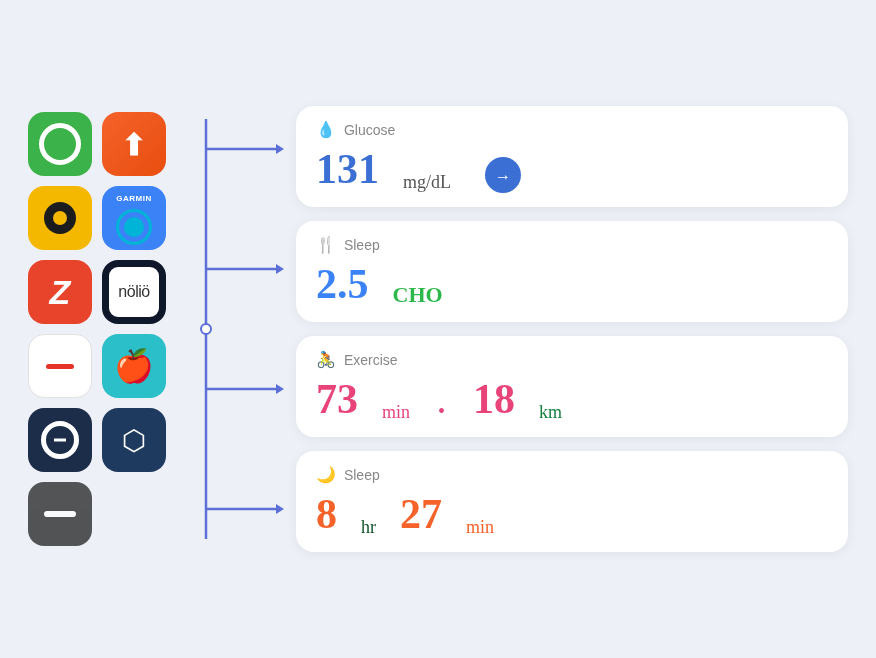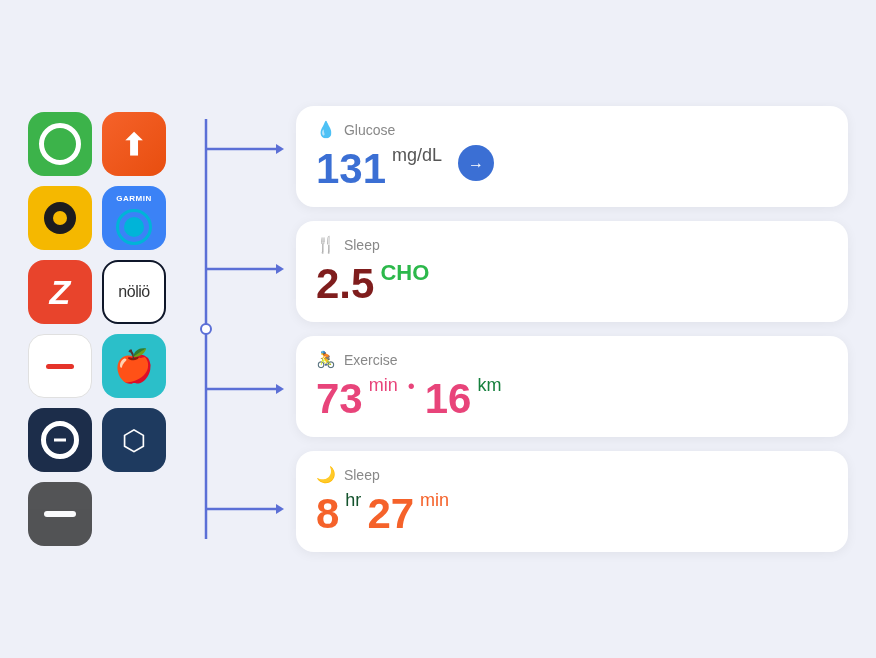--- a/index.html
+++ b/index.html
@@ -47,21 +47,21 @@
       display: flex;
       align-items: center;
       justify-content: center;
       flex-shrink: 0;
       overflow: hidden;
     }
     .app-icon.green { background: #3cb34a; }
     .app-icon.orange { background: #f5622a; }
     .app-icon.yellow { background: #f5b800; }
     .app-icon.dark-navy { background: #1c2d4a; }
-    .app-icon.white-border { background: white; border: 2px solid #0f172a; }
+    .app-icon.white-border { background: white; border: 7px solid #0f172a; }
     .app-icon.dark-gray { background: #3b82f6; }
     .app-icon.red-white { background: white; border: 1px solid #e0e0e0; }
     .app-icon.teal { background: #1ab8c2; }
     .app-icon.dark-bottom { background: #111; }
 
     
     .icon-circle-o {
       width: 42px; height: 42px;
       border: 5px solid white;
       border-radius: 50%;
@@ -139,27 +139,28 @@
       color: #888;
       font-weight: 500;
       display: flex;
       align-items: center;
       gap: 8px;
       margin-bottom: 6px;
     }
     .card-label-icon { font-size: 16px; color: #aaa; }
     .card-value {
       display: flex;
-      align-items: flex-start;
-      gap: 6px;
+      align-items: flex-end;
+      gap: 24px;
+      font-family: Liberation Serif, serif;
     }
     .val-big { font-size: 42px; font-weight: 700; }
     .val-unit { font-size: 18px; font-weight: 500; color: #555; }
     .val-blue { color: #3b6fd4; }
-    .val-green { color: #7f1d1d; }
+    .val-green { color: #3b82f6; }
     .val-pink { color: #e8447a; }
     .val-orange { color: #f5622a; }
     .dot-sep { color: #e8447a; font-size: 20px; margin: 0 4px; }
 
     .arrow-btn {
       width: 36px; height: 36px;
       background: #3b6fd4;
       border-radius: 50%;
       display: flex; align-items: center; justify-content: center;
       margin-left: 10px;
@@ -287,21 +288,21 @@
 
     <div class="card">
       <div class="card-label">
         <span class="card-label-icon">🚴</span>
         <span>Exercise</span>
       </div>
       <div class="card-value">
         <span class="val-big val-pink">73</span>
         <span class="val-unit" style="color:#e8447a;">min</span>
         <span class="dot-sep">•</span>
-        <span class="val-big val-pink">16</span>
+        <span class="val-big val-pink">18</span>
         <span class="val-unit" style="color:#15803d;">km</span>
       </div>
     </div>
 
     <div class="card">
       <div class="card-label">
         <span class="card-label-icon">🌙</span>
         <span>Sleep</span>
       </div>
       <div class="card-value">

